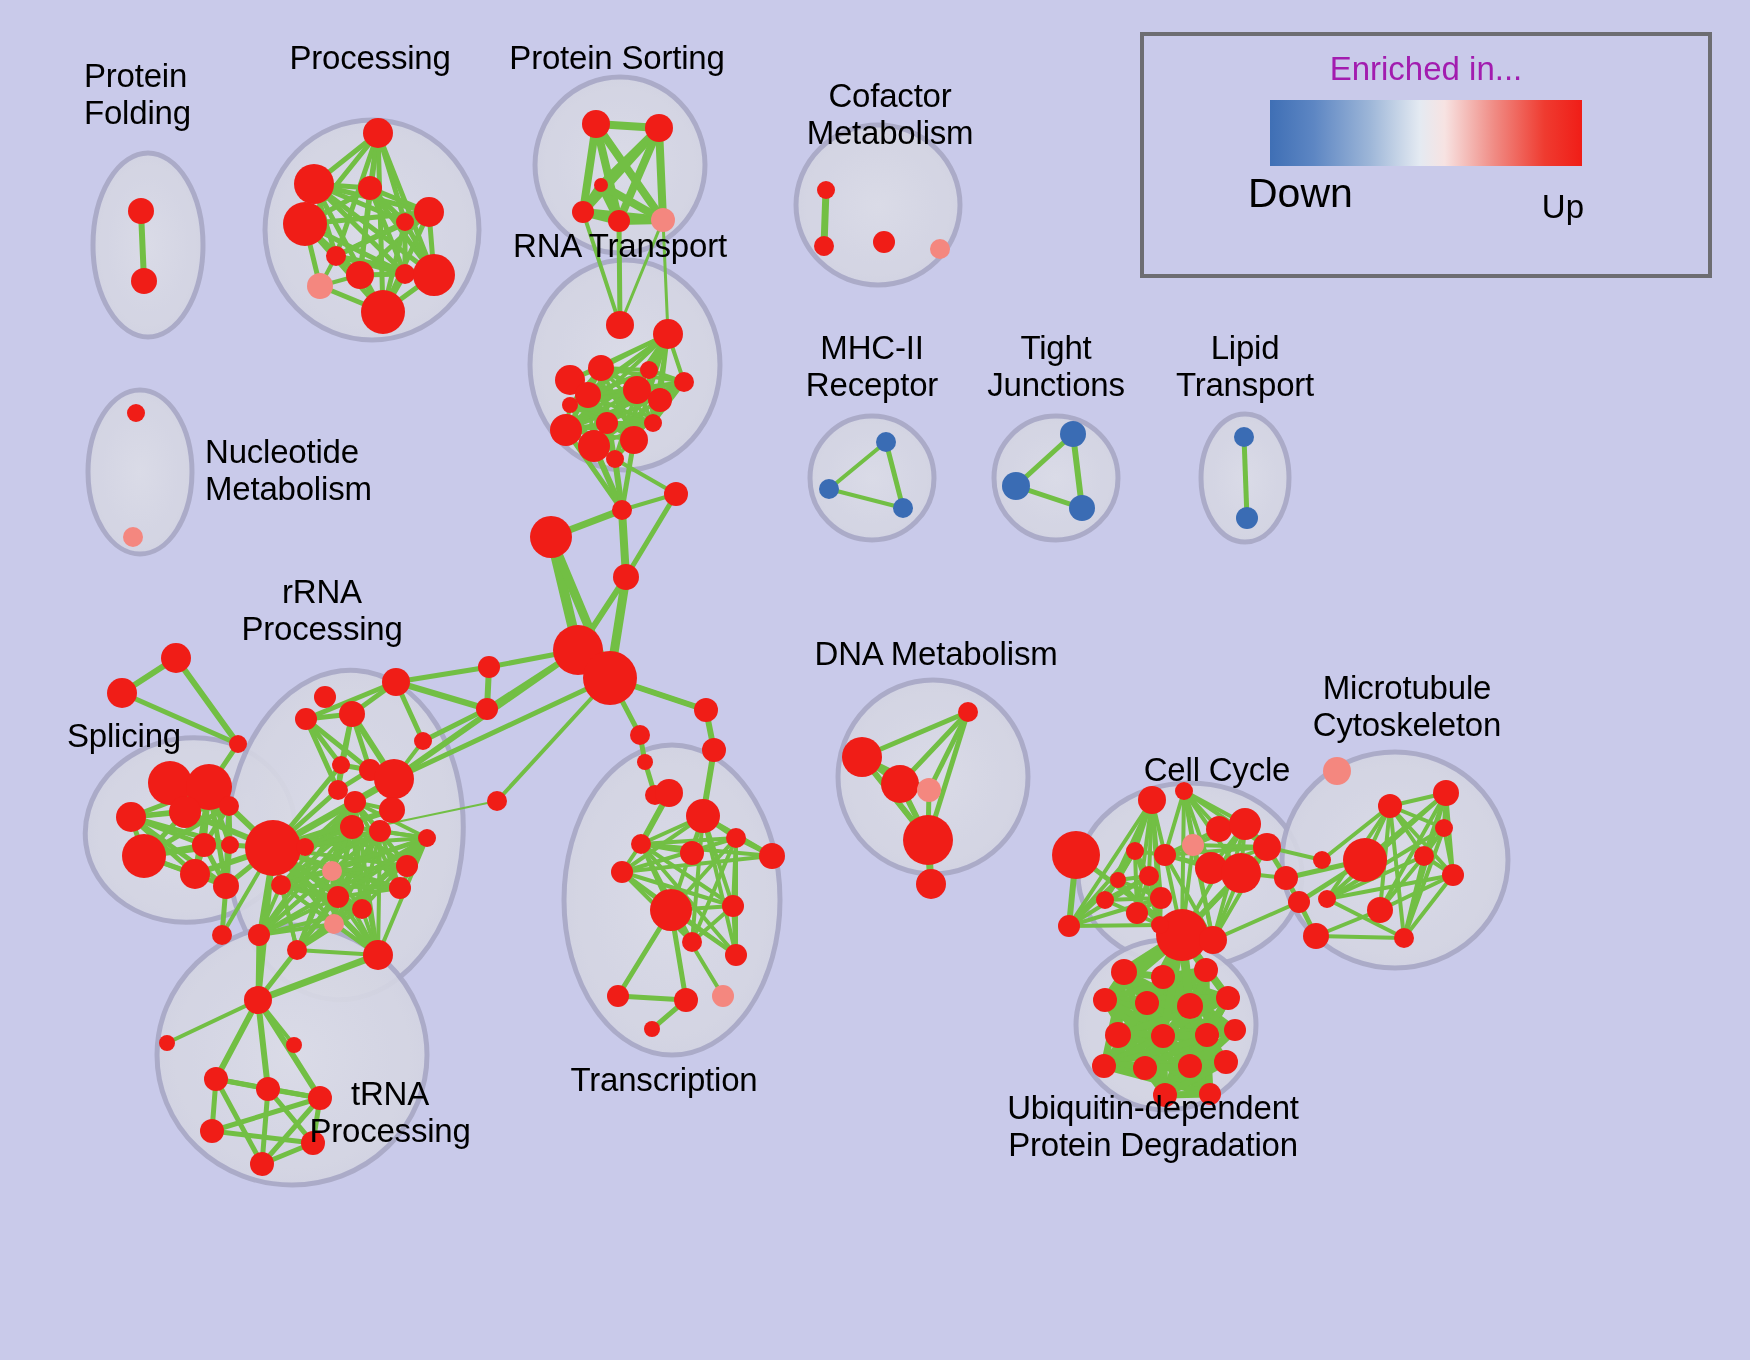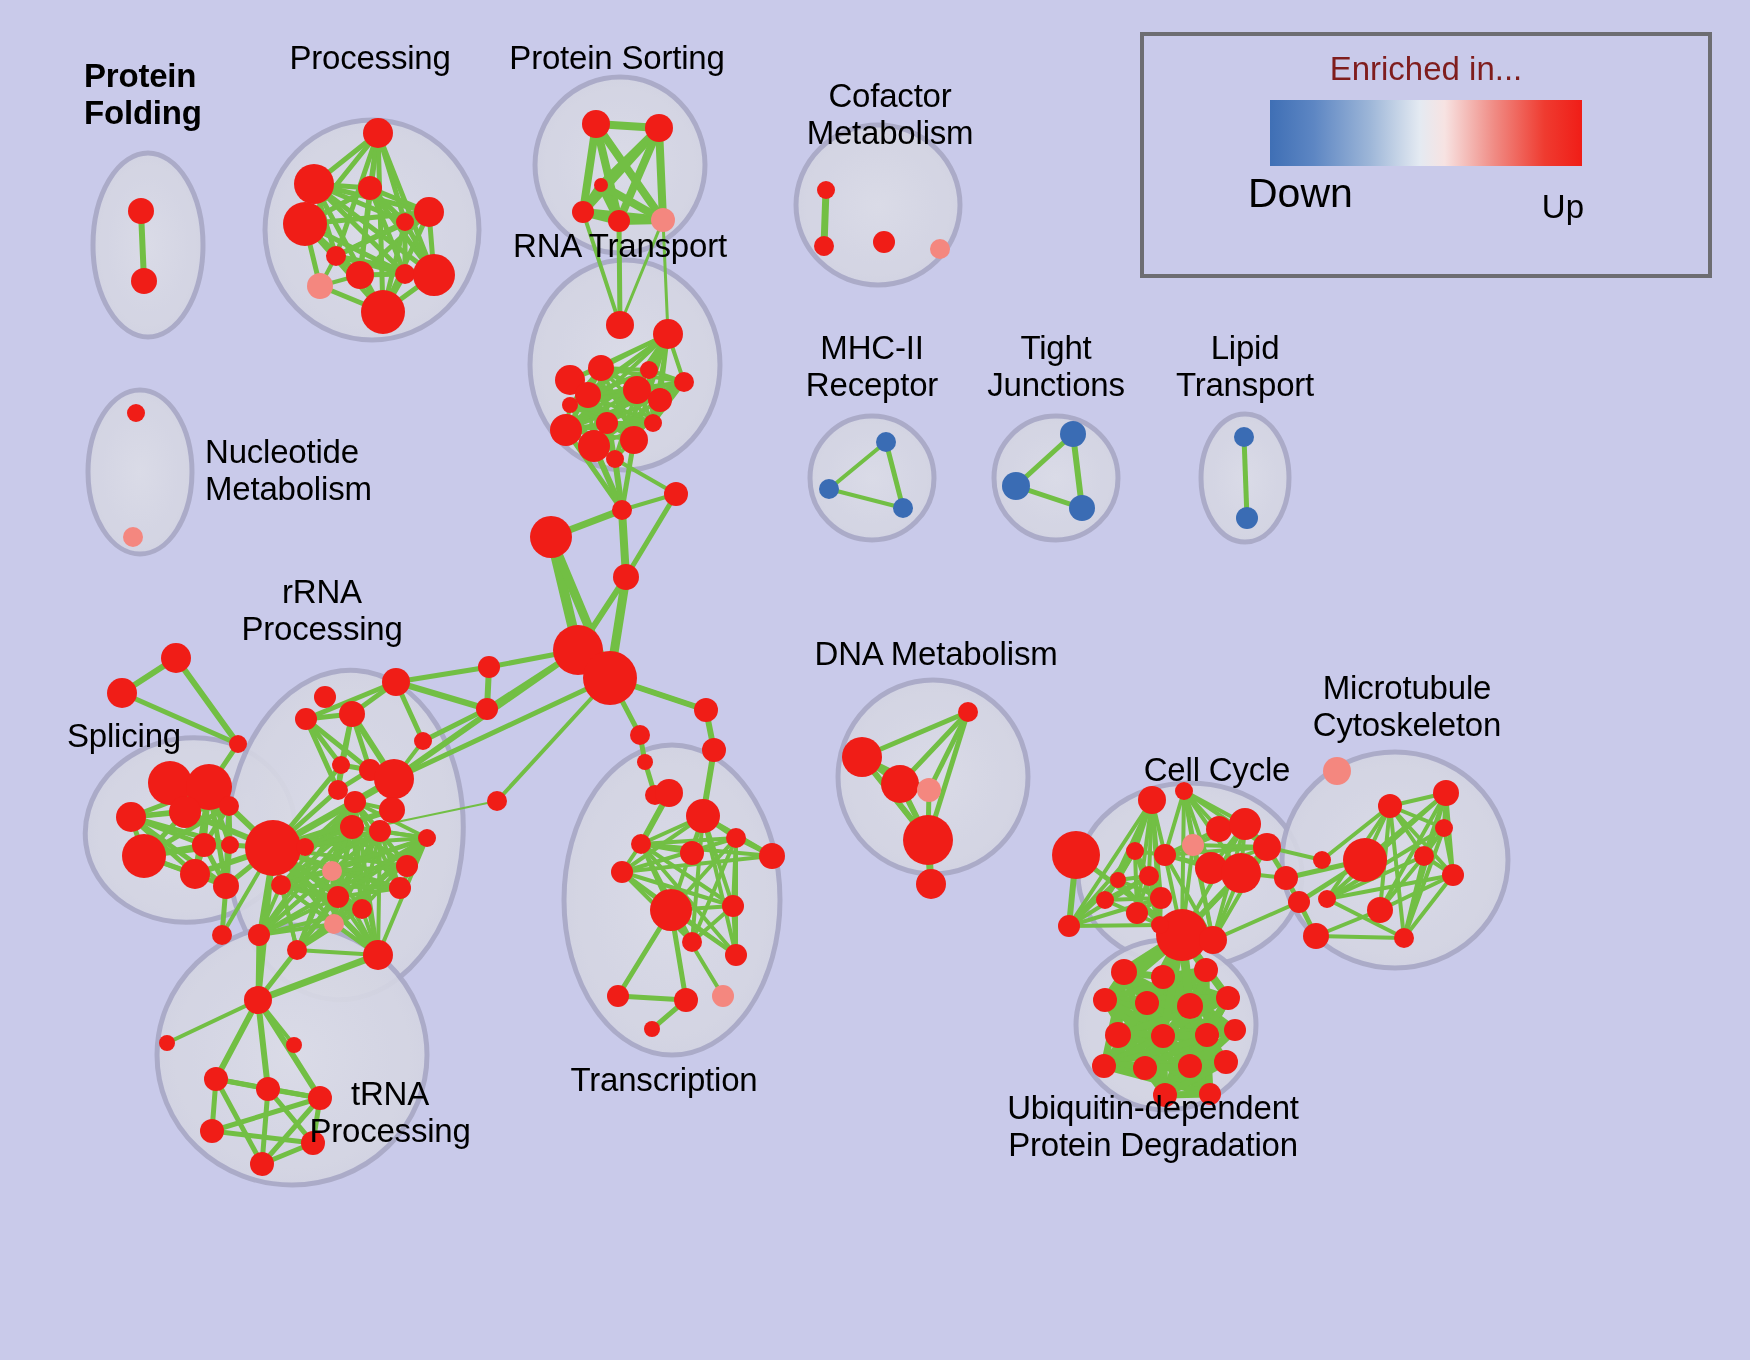--- a/index.html
+++ b/index.html
@@ -27,21 +27,21 @@
   
   #legend{
     position:absolute;
     left:1140px;top:32px;
     width:572px;height:246px;
     background:#c9caea;
     border:4px solid #6d6d72;
     box-sizing:border-box;
   }
   #legend .title{
-    text-align:center;font-size:33px;color:#7f1d1d;margin-top:14px;
+    text-align:center;font-size:33px;color:#a21caf;margin-top:14px;
   }
   #legend .bar{
     margin:12px auto 0 auto;
     width:312px;height:66px;
     background:linear-gradient(to right,#3f6fb5 0%,#5d86c3 14%,#9db6d8 32%,#e4eaf2 48%,#f7e3e2 56%,#f08b84 72%,#ef3b30 88%,#f01d17 100%);
   }
   #legend .ends{
     position:relative;width:372px;margin:4px auto 0 auto;height:42px;
   }
   #legend .ends .d{position:absolute;left:8px;top:0;font-size:41px;}
@@ -866,21 +866,21 @@
         <circle cx="1104" cy="1066" r="12" fill="#f01d17"></circle>
         <circle cx="1145" cy="1068" r="12" fill="#f01d17"></circle>
         <circle cx="1190" cy="1066" r="12" fill="#f01d17"></circle>
         <circle cx="1226" cy="1062" r="12" fill="#f01d17"></circle>
         <circle cx="1165" cy="1095" r="12" fill="#f01d17"></circle>
         <circle cx="1210" cy="1094" r="11" fill="#f01d17"></circle>
       </g>
   </svg>
 
   <div id="label-layer">
-      <div class="lbl l" style="left: 84px; top: 58px; font-weight: bold;">Protein
+      <div class="lbl l" style="left: 84px; top: 58px;">Protein
 Folding</div>
       <div class="lbl c" style="left: 370px; top: 40px;">Processing</div>
       <div class="lbl c" style="left: 617px; top: 40px;">Protein Sorting</div>
       <div class="lbl c" style="left: 890px; top: 78px;">Cofactor
 Metabolism</div>
       <div class="lbl c" style="left: 620px; top: 228px;">RNA Transport</div>
       <div class="lbl l" style="left: 205px; top: 434px;">Nucleotide
 Metabolism</div>
       <div class="lbl c" style="left: 872px; top: 330px;">MHC-II
 Receptor</div>

